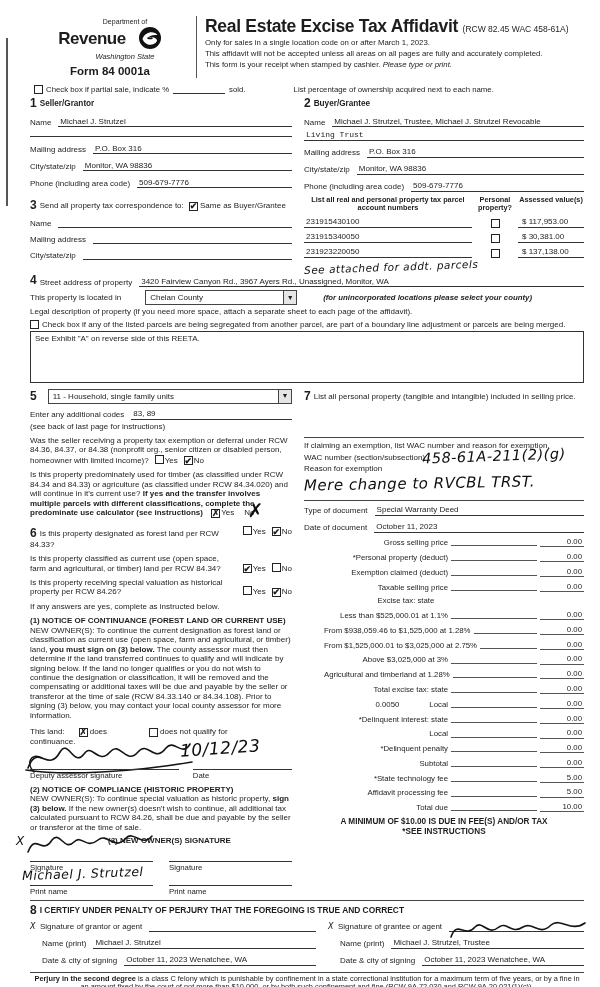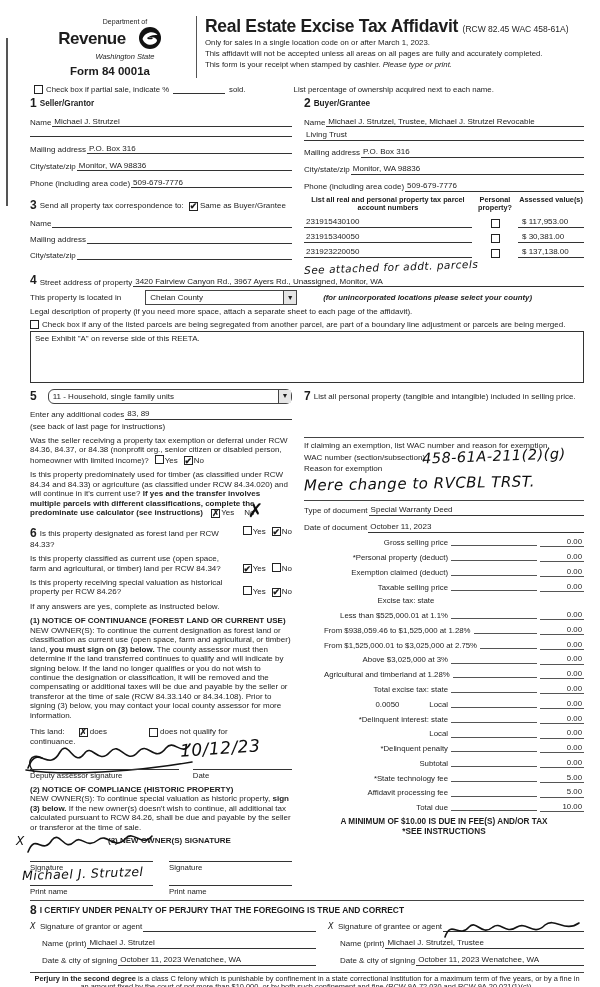--- a/index.html
+++ b/index.html
@@ -25,21 +25,21 @@
   .title { font-size:17.5px; font-weight:bold; letter-spacing:-.3px; white-space:nowrap; }
   .title-rcw { font-size:8.5px; font-weight:normal; letter-spacing:0; }
   .sub { font-size:7.8px; margin-top:1.5px; }
   .it { font-style:italic; }
   .b { font-weight:bold; }
 
   
   .cb { display:inline-flex; width:9px; height:9px; border:1px solid #222; font-size:9px; font-weight:bold;
         align-items:center; justify-content:center; line-height:8px; vertical-align:-1px; flex:none; overflow:hidden; }
   .fl { display:flex; align-items:flex-end; margin-top:6.5px; }
-  .fl .lab { white-space:nowrap; margin-right:1px; }
+  .fl .lab { white-space:nowrap; margin-right:7px; }
   .fl .val { border-bottom:1px solid #333; flex:1; padding:0 2px 0 2px; white-space:nowrap; }
   .sh { font-size:8.2px; font-weight:bold; }
   .n  { font-size:12px; font-weight:bold; margin-right:3px; vertical-align:-1px; }
   .hand { font-family:"DejaVu Sans", sans-serif; font-style:italic; color:#0e0e0e; letter-spacing:.5px; }
   .hr { border-top:1px solid #444; }
   .dd { display:inline-flex; border:1px solid #444; height:15px; align-items:center; padding-left:4px; background:#fff; }
   .ddbtn { width:13px; height:13px; border-left:1px solid #444; background:#e6e6e6; display:flex; align-items:center;
            justify-content:center; font-size:7px; margin-left:4px; flex:none; }
 
   
@@ -155,21 +155,21 @@
           <span class="val"></span>
         </div>
     </div>
 
     <div class="cr">
       <div class="sh"><span class="n">2</span><span>Buyer/Grantee</span></div>
       <div class="fl">
           <span class="lab">Name</span>
           <span class="val" style="white-space:normal;">Michael J. Strutzel, Trustee, Michael J. Strutzel Revocable</span>
         </div>
-      <div class="fl" style="margin-top:3px;">
+      <div class="fl" style="margin-top:3px;font-family:Liberation Mono, monospace;">
           <span class="val">Living Trust</span>
         </div>
       <div class="fl">
           <span class="lab">Mailing address</span>
           <span class="val">P.O. Box 316</span>
         </div>
       <div class="fl">
           <span class="lab">City/state/zip</span>
           <span class="val">Monitor, WA  98836</span>
         </div>
@@ -239,21 +239,21 @@
       <span class="cb"></span>
       <span style="margin-left:3px;">Check box if any of the listed parcels are being segregated from another parcel, are part of a boundary line adjustment or parcels are being merged.</span>
     </div>
     <div class="legalbox"><span>See Exhibit "A" on reverse side of this REETA.</span></div>
   </div>
 
   <div class="cols" style="margin-top:6px;">
     <div class="cl">
       <div style="display:flex; align-items:center;">
         <span class="n">5</span>
-        <span class="dd" style="flex:1; margin-left:8px;border-radius:6px;">
+        <span class="dd" style="flex:1; margin-left:8px;">
           <span>11 - Household, single family units</span>
           <span class="ddbtn" style="margin-left:auto;">▼</span>
         </span>
       </div>
       <div class="fl" style="margin-top:5px;">
           <span class="lab">Enter any additional codes</span>
           <span class="val">83, 89</span>
         </div>
       <div style="margin-top:2px;">(see back of last page for instructions)</div>
       <div class="q"><span>Was the seller receiving a property tax exemption or deferral under RCW 84.36, 84.37, or 84.38 (nonprofit org., senior citizen or disabled person, homeowner with limited income)?</span><span class="yn"><span class="cb"></span><span>Yes</span><span class="cb">✔</span><span>No</span></span></div>

